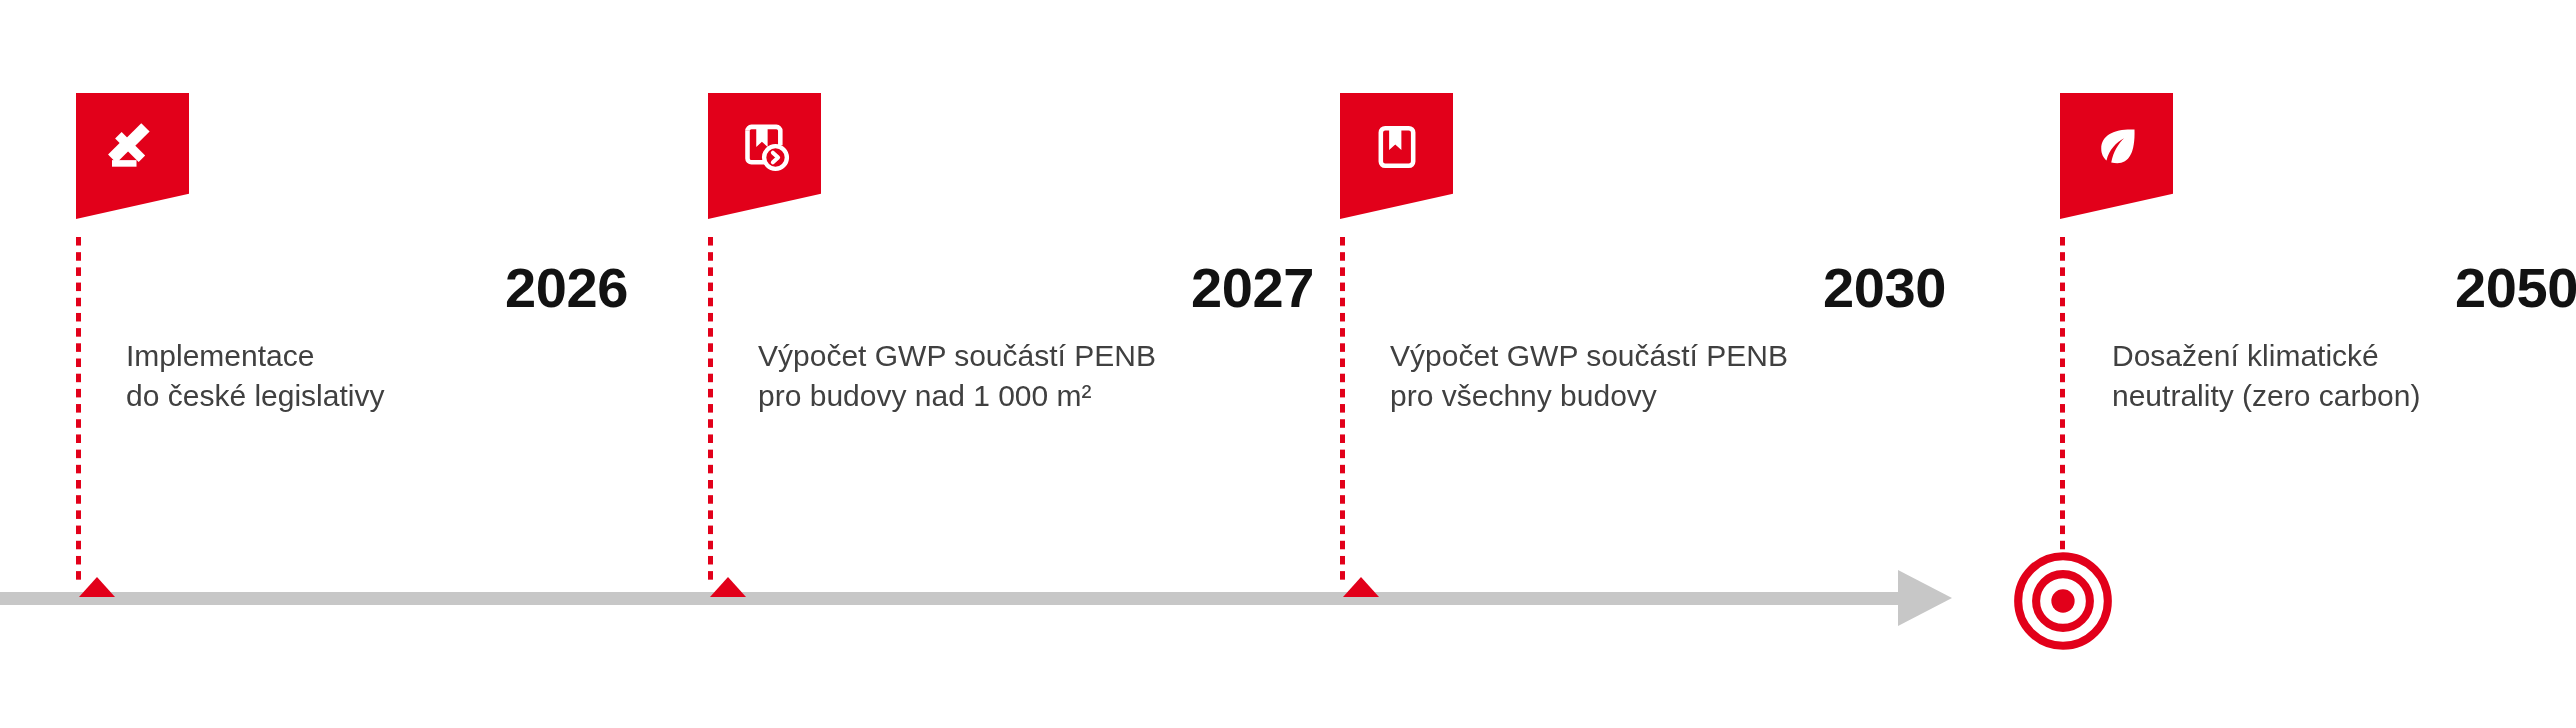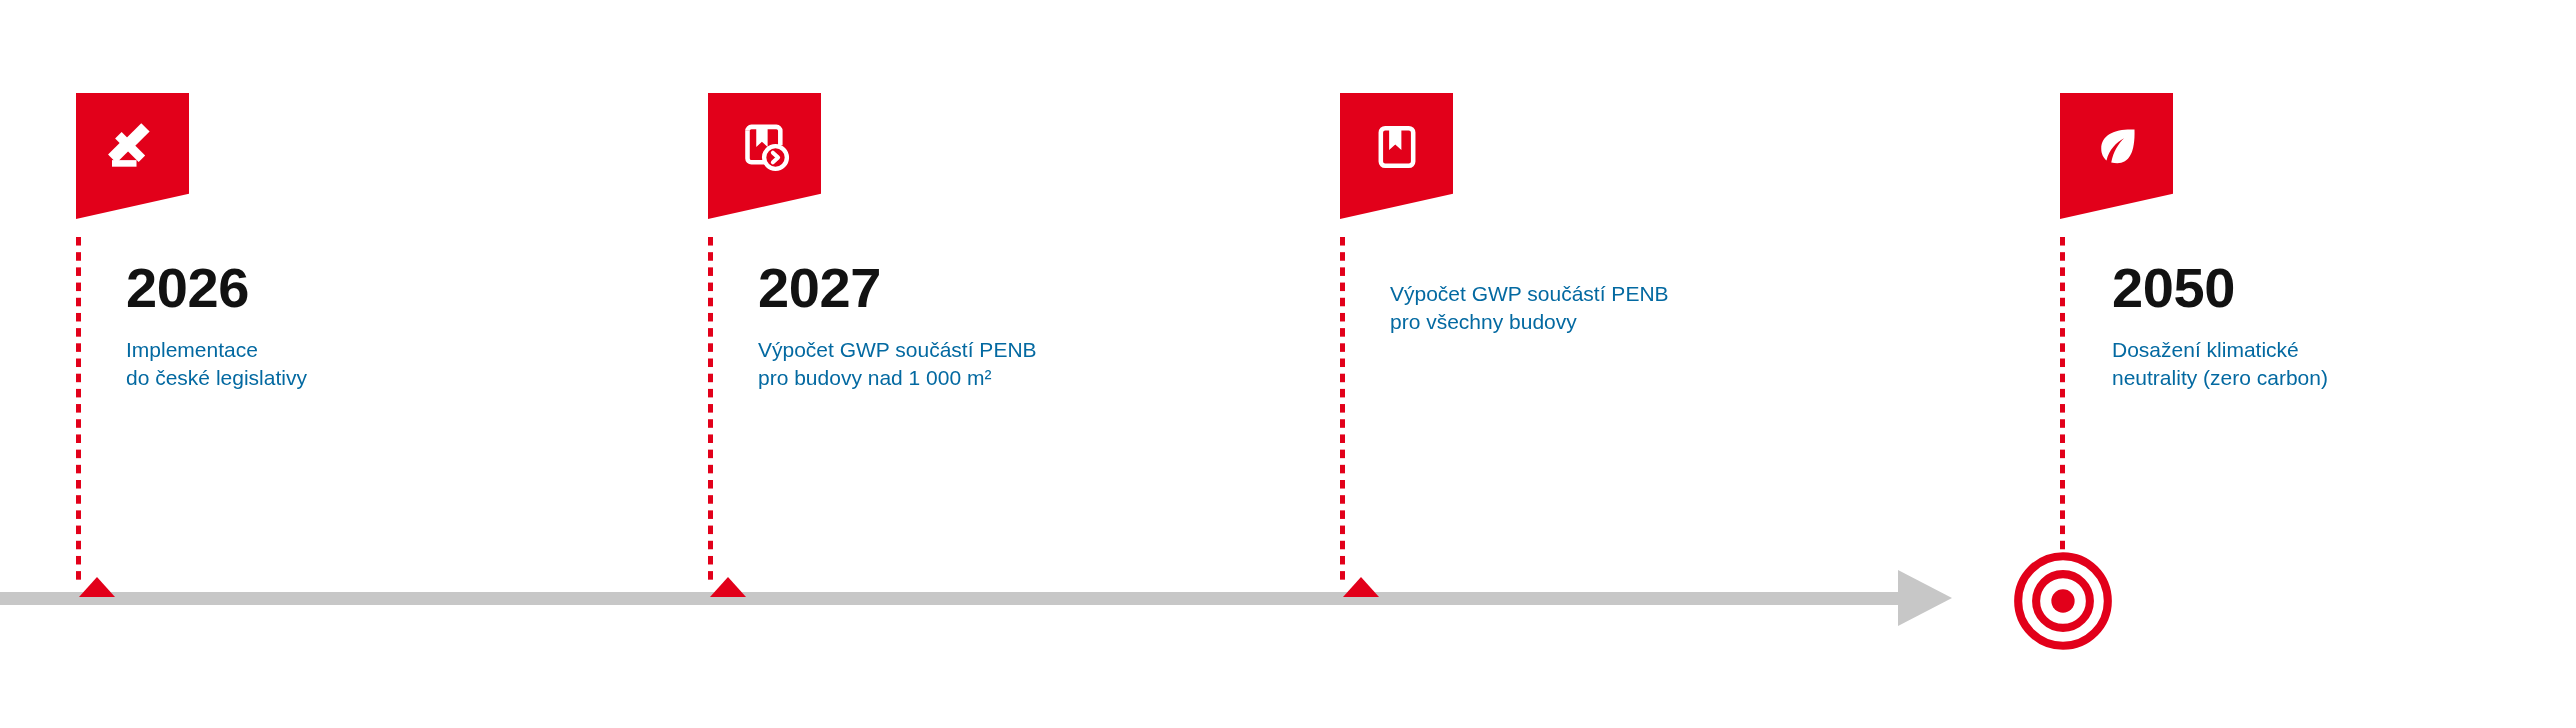--- a/index.html
+++ b/index.html
@@ -124,26 +124,27 @@
     top: 260px;
   }
   .year {
     font-size: 56px;
     font-weight: bold;
     line-height: 1.0;
     color: #121212;
     letter-spacing: -0.4px;
     white-space: nowrap;
     margin: 0;
+    text-align: right;
   }
   .desc {
     margin-top: 20px;
-    font-size: 21px;
+    font-size: 30px;
     line-height: 1.32;
-    color: #0369a1;
+    color: #404040;
     white-space: pre-line;
   }
 </style>
 </head>
 <body>
 
 <div id="timeline-canvas">
 
   <div class="axis-bar"></div>
   <div class="axis-arrowhead"></div>
@@ -198,20 +199,21 @@
       <span class="flag-icon">
         <svg viewBox="0 0 64 64" xmlns="http://www.w3.org/2000/svg">
           <rect x="13.5" y="10.5" width="37" height="43" rx="5" fill="none" stroke="#ffffff" stroke-width="5.2"></rect>
           <path d="M23 10.5 h14 v25 l-7 -6.5 l-7 6.5 z" fill="#ffffff"></path>
         </svg>
       </span>
     </div>
     <div class="connector" style="left:1340px;"></div>
     <div class="tick" style="left:1343px;"></div>
     <div class="text-block" style="left:1390px; width:556px;">
+      <div class="year">2030</div>
       <div class="desc">Výpočet GWP součástí PENB
 pro všechny budovy</div>
     </div>
   </div>
 
   <div class="milestone" style="left:0;">
     <div class="flag" style="left:2060px;">
       <span class="flag-icon">
         <svg viewBox="0 0 64 64" xmlns="http://www.w3.org/2000/svg">
           <path d="M52 12C31 11 14 17 14 34c0 6 2.6 10.6 6 13.4C23 35 31 27 40 22c-7 7-12 15-14.6 27.6C43 54 53 43 52 12z" fill="#ffffff"></path>

